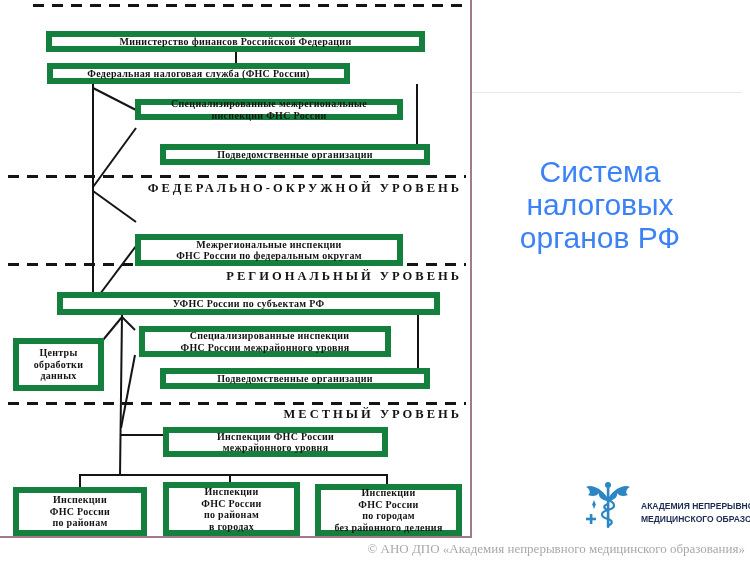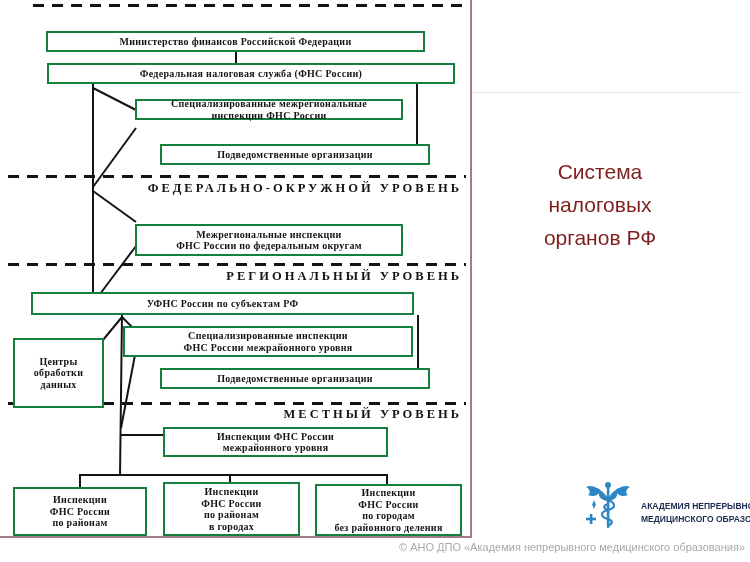--- a/index.html
+++ b/index.html
@@ -39,61 +39,61 @@
     font-weight:bold;font-size:12.5px;letter-spacing:3px;color:#141414;
     white-space:nowrap;
   }
   .lvl.v1{top:9px;}
   .lvl.v2{top:181px;}
   .lvl.v3{top:269px;}
   .lvl.v4{top:407px;padding-left:32px;}
 
   .box{
     position:absolute;box-sizing:border-box;
-    border:2px solid #15803d;background:#ffffff;
+    border:6px solid #15803d;background:#ffffff;
     display:flex;align-items:center;justify-content:center;
     text-align:center;font-weight:bold;font-size:10px;line-height:11.5px;
     letter-spacing:0.3px;color:#141414;white-space:pre-line;
   }
   .b0{left:46px; top:31px; width:379px;height:21px;}
-  .b1{left:47px; top:63px; width:408px;height:21px;}
+  .b1{left:47px; top:63px; width:303px;height:21px;}
   .b2{left:135px;top:99px; width:268px;height:21px;}
   .b3{left:160px;top:144px;width:270px;height:21px;}
-  .b4{left:135px;top:224px;width:268px;height:32px;}
-  .b5{left:31px; top:292px;width:383px;height:23px;}
-  .b6{left:13px; top:338px;width:91px; height:70px;}
-  .b7{left:123px;top:326px;width:290px;height:31px;}
+  .b4{left:135px;top:234px;width:268px;height:32px;}
+  .b5{left:57px; top:292px;width:383px;height:23px;}
+  .b6{left:13px; top:338px;width:91px; height:53px;}
+  .b7{left:139px;top:326px;width:252px;height:31px;text-align:right;}
   .b8{left:160px;top:368px;width:270px;height:21px;}
   .b9{left:163px;top:427px;width:225px;height:30px;}
   .b10{left:13px;top:487px;width:134px;height:49px;}
   .b11{left:163px;top:482px;width:137px;height:54px;}
   .b12{left:315px;top:484px;width:147px;height:52px;}
 
   
   .placeholder-divider{
     position:absolute;left:472px;top:92px;width:270px;height:1px;
     background:#e9e9e9;
   }
   .slide-title{
     position:absolute;left:460px;top:155px;width:280px;
     text-align:center;white-space:pre-line;
     font-family:"Liberation Sans", sans-serif;
-    font-size:21px;line-height:33px;color:#7f1d1d;
+    font-size:30px;line-height:33px;color:#3b82f6;
   }
   .logo{position:absolute;left:583px;top:480px;display:flex;align-items:center;}
   .logo-text{
     margin-left:8px;margin-top:12px;
     font-family:"Liberation Sans", sans-serif;
     font-weight:bold;font-size:8.5px;line-height:13px;color:#1c2b52;
     white-space:nowrap;
   }
   .footer{
     position:absolute;right:5px;top:541px;
-    font-family:Liberation Sans, sans-serif;
-    font-size:11px;color:#a8a8a8;white-space:nowrap;
+    font-family:Liberation Serif, serif;
+    font-size:13px;color:#a8a8a8;white-space:nowrap;
   }
 </style>
 </head>
 <body>
 
 <div class="slide">
 
   <div class="accent-bar"></div>
 
   <div class="panel">

